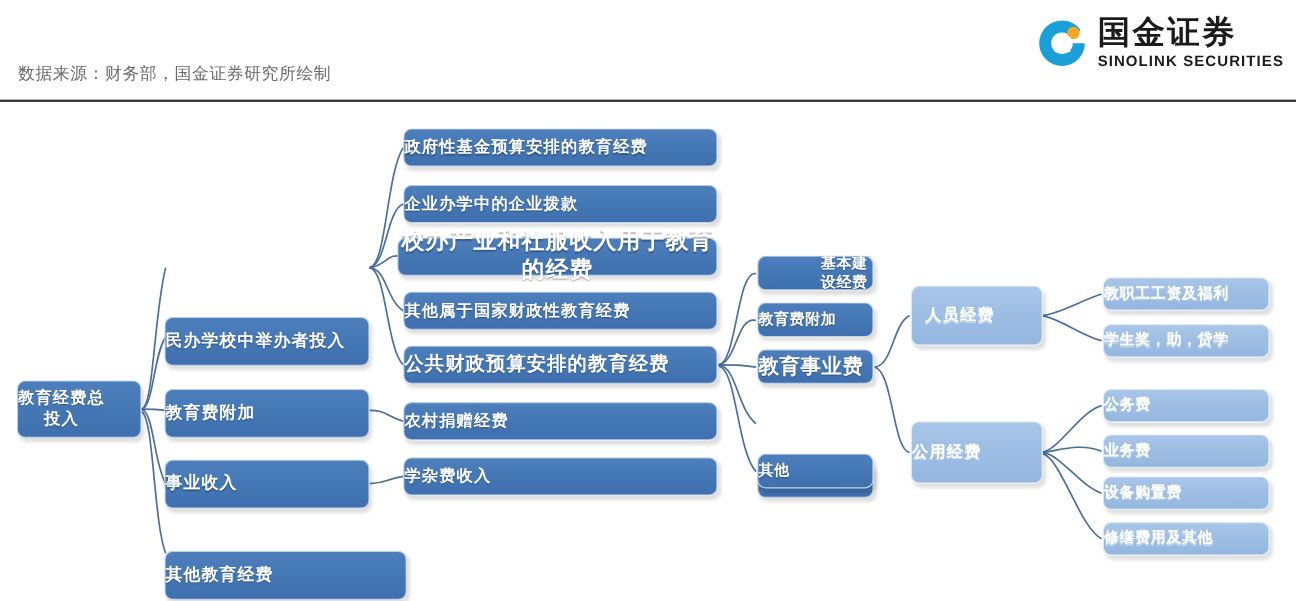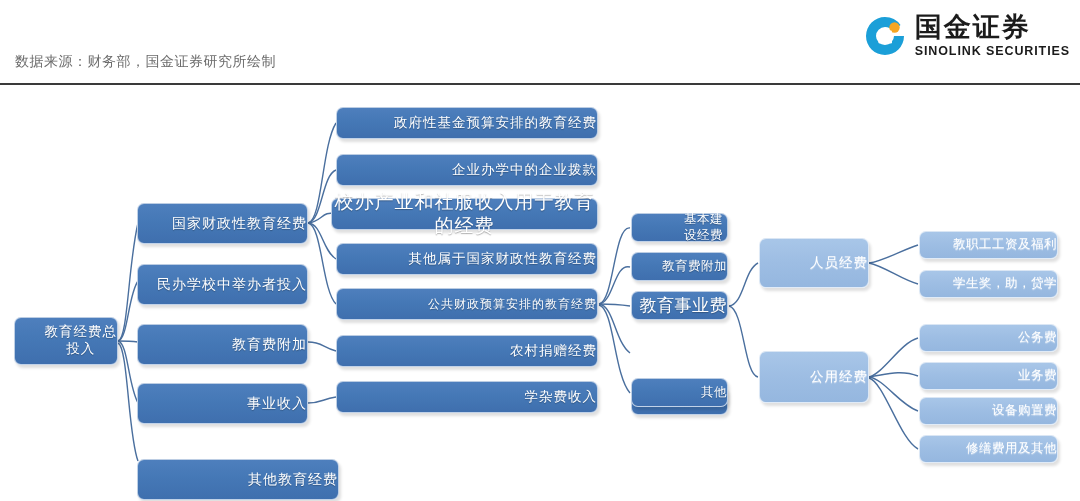--- a/index.html
+++ b/index.html
@@ -39,26 +39,26 @@
   }
   #logo-en{
     font-family:"Liberation Sans","DejaVu Sans",sans-serif;
     font-weight:bold;font-size:12.5px;color:#1b1b1b;letter-spacing:0.9px;
     margin-top:4px;
   }
   #canvas{position:absolute;left:0;top:85px;width:1080px;height:416px;}
   .node{
     position:absolute;
     box-sizing:border-box;
-    display:flex;align-items:center;justify-content:flex-end;
+    display:flex;align-items:center;justify-content:flex-start;
     text-align:center;
     color:#ffffff;
     border-radius:7px;
     box-shadow:2px 3px 3px rgba(0,0,0,0.13);
-    font-weight:normal;
+    font-weight:bold;
     line-height:1.25;
     letter-spacing:1px;
     border:1px solid rgba(255,255,255,0.65);
   }
   .dark{
     background:linear-gradient(to bottom,#4e7fbd 0%,#4578b6 45%,#3f6fae 100%);
     text-shadow:0 1px 1px rgba(0,0,0,0.28);
   }
   .light{
     background:linear-gradient(to bottom,#a8c6e8 0%,#9dbde3 50%,#95b7df 100%);
@@ -126,23 +126,20 @@
     <path d="M869,292 C884,290 900,284 918,291"></path>
     <path d="M869,292 C884,294 900,320 918,326"></path>
     <path d="M869,293 C884,297 900,355 918,364"></path>
   </svg>
 
   <div class="node dark" style="left:14px;top:232px;width:104px;height:48px;font-size:13.5px;">
     <span style="white-space:pre-line;">教育经费总
 投入</span>
   </div>
 
-  <div class="node dark" style="left:137px;top:118px;width:171px;height:41px;font-size:14px;">
-    <span>国家财政性教育经费</span>
-  </div>
   <div class="node dark" style="left:137px;top:179px;width:171px;height:41px;font-size:14px;">
     <span>民办学校中举办者投入</span>
   </div>
   <div class="node dark" style="left:137px;top:239px;width:171px;height:41px;font-size:14px;">
     <span>教育费附加</span>
   </div>
   <div class="node dark" style="left:137px;top:298px;width:171px;height:41px;font-size:14px;">
     <span>事业收入</span>
   </div>
   <div class="node dark" style="left:137px;top:374px;width:202px;height:41px;font-size:14px;">
@@ -151,24 +148,24 @@
 
   <div class="node dark" style="left:336px;top:22px;width:262px;height:32px;font-size:13.5px;">
     <span>政府性基金预算安排的教育经费</span>
   </div>
   <div class="node dark" style="left:336px;top:69px;width:262px;height:32px;font-size:13.5px;">
     <span>企业办学中的企业拨款</span>
   </div>
   <div class="node dark" style="left:331px;top:113px;width:267px;height:32px;font-size:19px;">
     <span>校办产业和社服收入用于教育的经费</span>
   </div>
-  <div class="node dark" style="left:336px;top:158px;width:262px;height:32px;font-size:13.5px;padding-left:21px;">
+  <div class="node dark" style="left:336px;top:158px;width:262px;height:32px;font-size:13.5px;">
     <span>其他属于国家财政性教育经费</span>
   </div>
-  <div class="node dark" style="left:336px;top:203px;width:262px;height:32px;font-size:12px;">
+  <div class="node dark" style="left:336px;top:203px;width:262px;height:32px;font-size:16px;">
     <span>公共财政预算安排的教育经费</span>
   </div>
   <div class="node dark" style="left:336px;top:250px;width:262px;height:32px;font-size:13.5px;">
     <span>农村捐赠经费</span>
   </div>
   <div class="node dark" style="left:336px;top:296px;width:262px;height:32px;font-size:13.5px;">
     <span>学杂费收入</span>
   </div>
 
   <div class="node dark" style="left:631px;top:128px;width:97px;height:29px;font-size:12.5px;letter-spacing:0.5px;padding-left:48px;">

